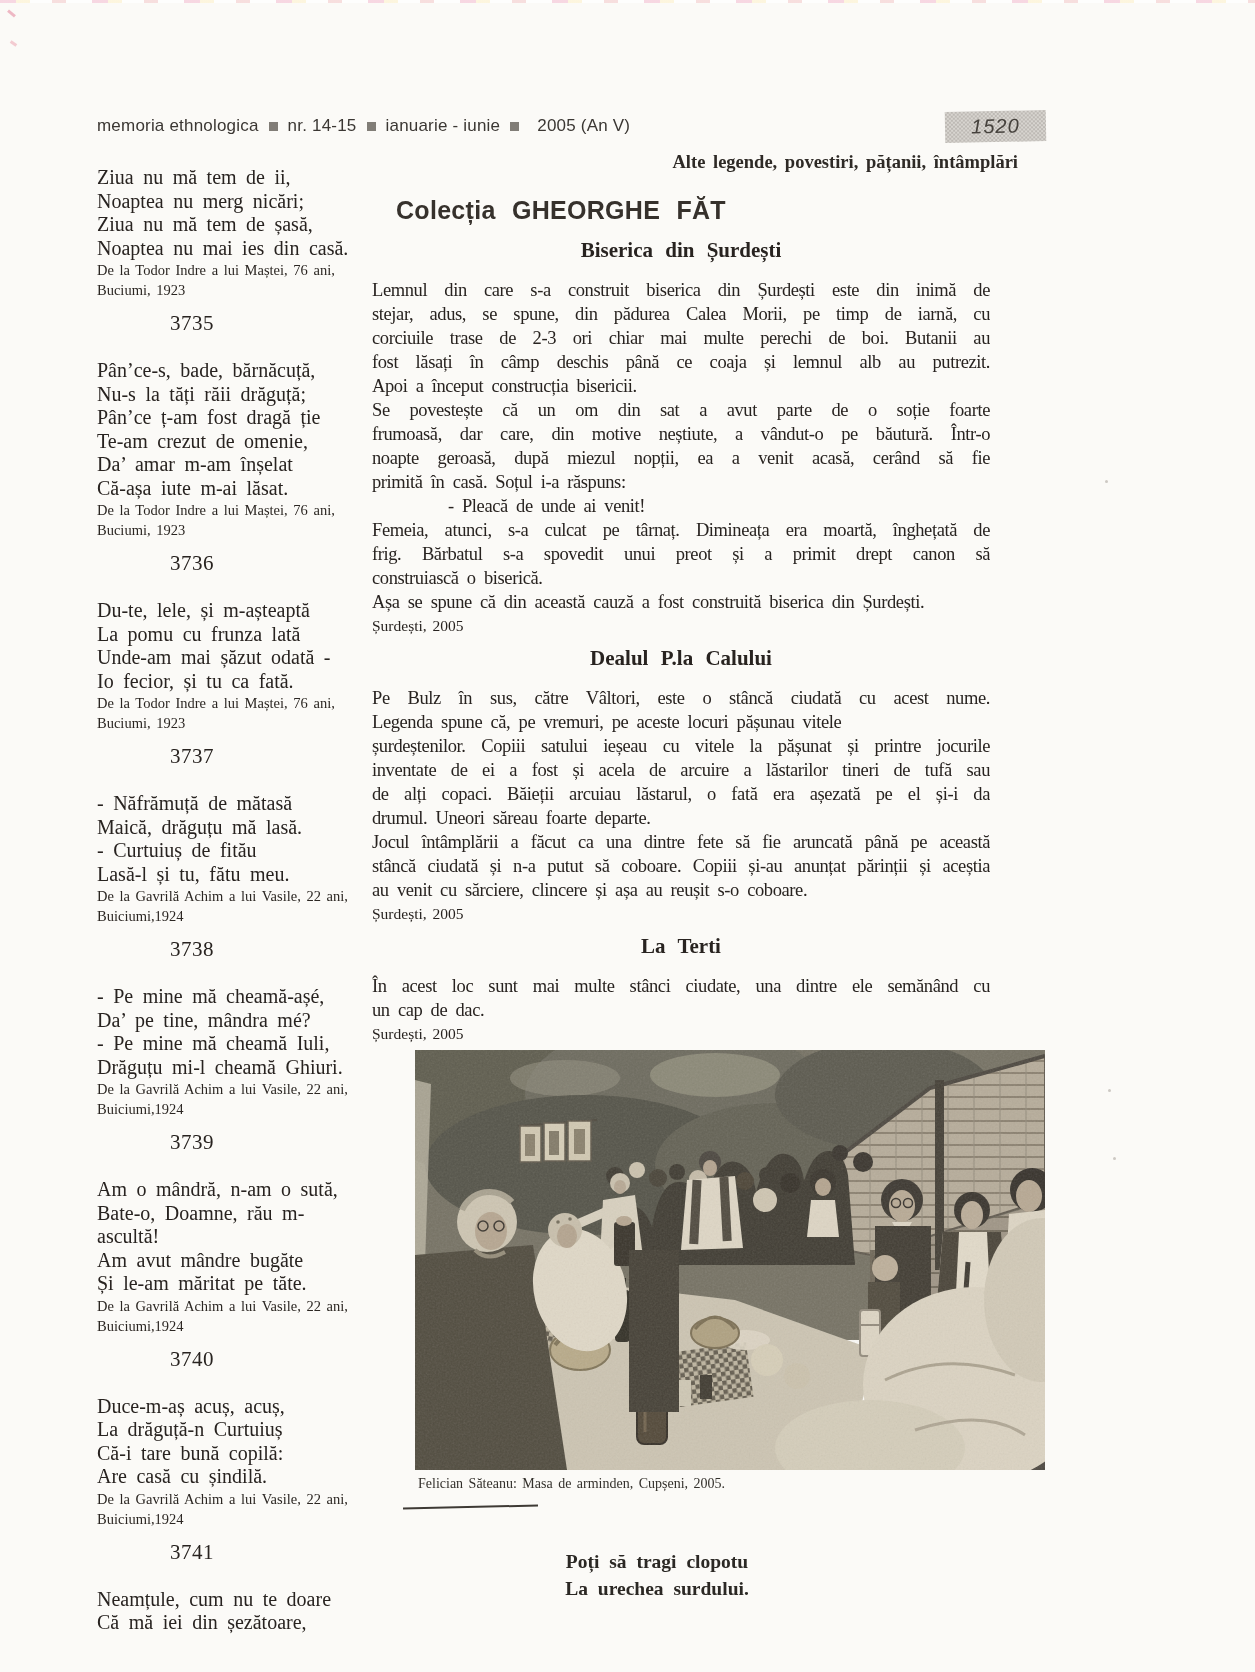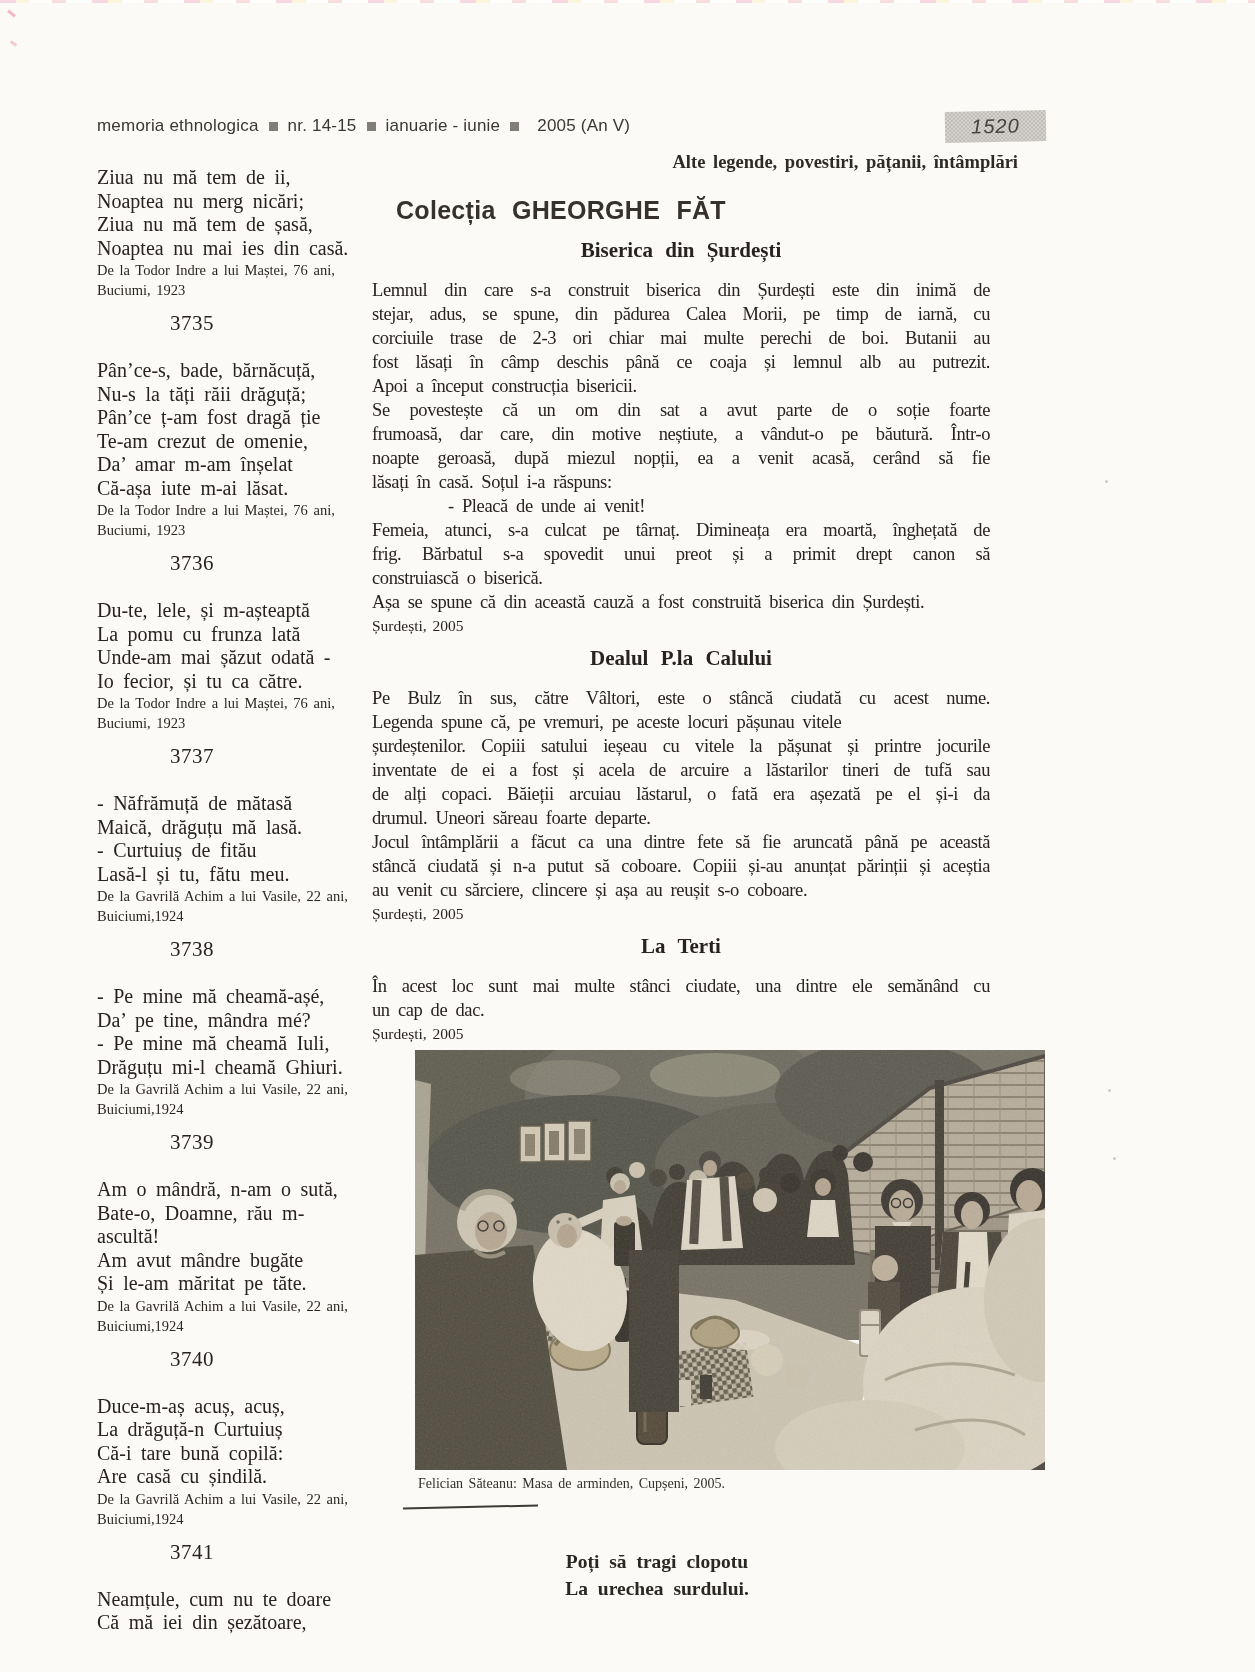--- a/index.html
+++ b/index.html
@@ -104,21 +104,21 @@
         <div class="poem-line">Da’ amar m-am înșelat</div>
         <div class="poem-line">Că-așa iute m-ai lăsat.</div>
       </div>
       <div class="attr">De la Todor Indre a lui Maștei, 76 ani,</div>
       <div class="attr">Buciumi, 1923</div>
       <div class="poem-number">3736</div>
       <div class="stanza">
         <div class="poem-line">Du-te, lele, și m-așteaptă</div>
         <div class="poem-line">La pomu cu frunza lată</div>
         <div class="poem-line">Unde-am mai șăzut odată -</div>
-        <div class="poem-line">Io fecior, și tu ca către.</div>
+        <div class="poem-line">Io fecior, și tu ca fată.</div>
       </div>
       <div class="attr">De la Todor Indre a lui Maștei, 76 ani,</div>
       <div class="attr">Buciumi, 1923</div>
       <div class="poem-number">3737</div>
       <div class="stanza">
         <div class="poem-line">- Năfrămuță de mătasă</div>
         <div class="poem-line">Maică, drăguțu mă lasă.</div>
         <div class="poem-line">- Curtuiuș de fitău</div>
         <div class="poem-line">Lasă-l și tu, fătu meu.</div>
       </div>
@@ -167,21 +167,21 @@
           <div class="bline j">Lemnul din care s-a construit biserica din Șurdești este din inimă de</div>
           <div class="bline j">stejar, adus, se spune, din pădurea Calea Morii, pe timp de iarnă, cu</div>
           <div class="bline j">corciuile trase de 2-3 ori chiar mai multe perechi de boi. Butanii au</div>
           <div class="bline j">fost lăsați în câmp deschis până ce coaja și lemnul alb au putrezit.</div>
           <div class="bline">Apoi a început construcția bisericii.</div>
         </div>
         <div class="para">
           <div class="bline j">Se povestește că un om din sat a avut parte de o soție foarte</div>
           <div class="bline j">frumoasă, dar care, din motive neștiute, a vândut-o pe băutură. Într-o</div>
           <div class="bline j">noapte geroasă, după miezul nopții, ea a venit acasă, cerând să fie</div>
-          <div class="bline">lăsați în casă. Soțul i-a răspuns:</div>
+          <div class="bline">primită în casă. Soțul i-a răspuns:</div>
         </div>
         <div class="para">
           <div class="bline ind">- Pleacă de unde ai venit!</div>
         </div>
         <div class="para">
           <div class="bline j">Femeia, atunci, s-a culcat pe târnaț. Dimineața era moartă, înghețată de</div>
           <div class="bline j">frig. Bărbatul s-a spovedit unui preot și a primit drept canon să</div>
           <div class="bline">construiască o biserică.</div>
         </div>
         <div class="para">

